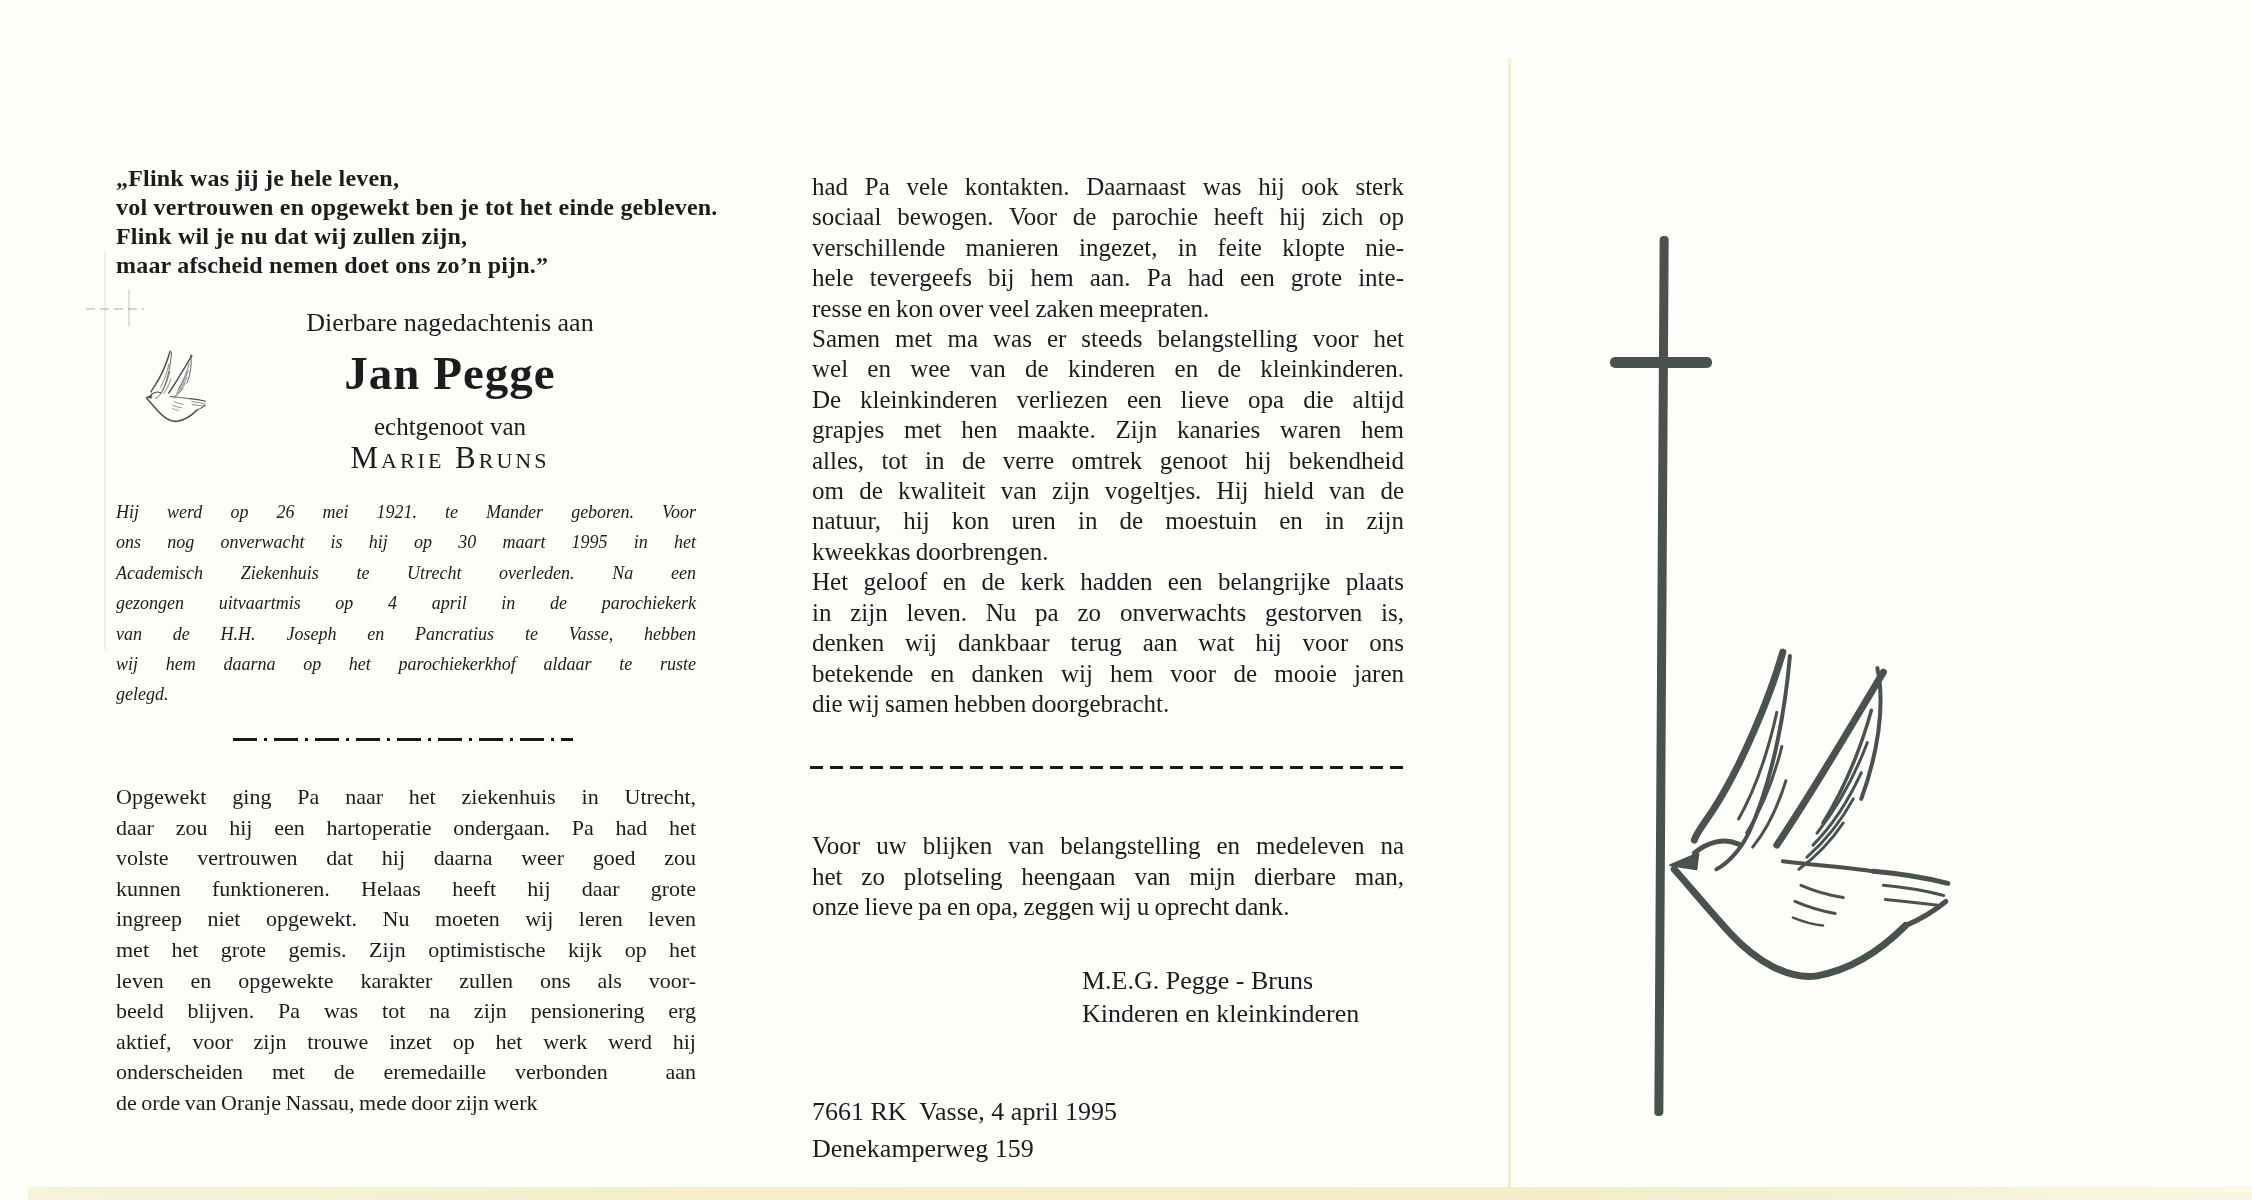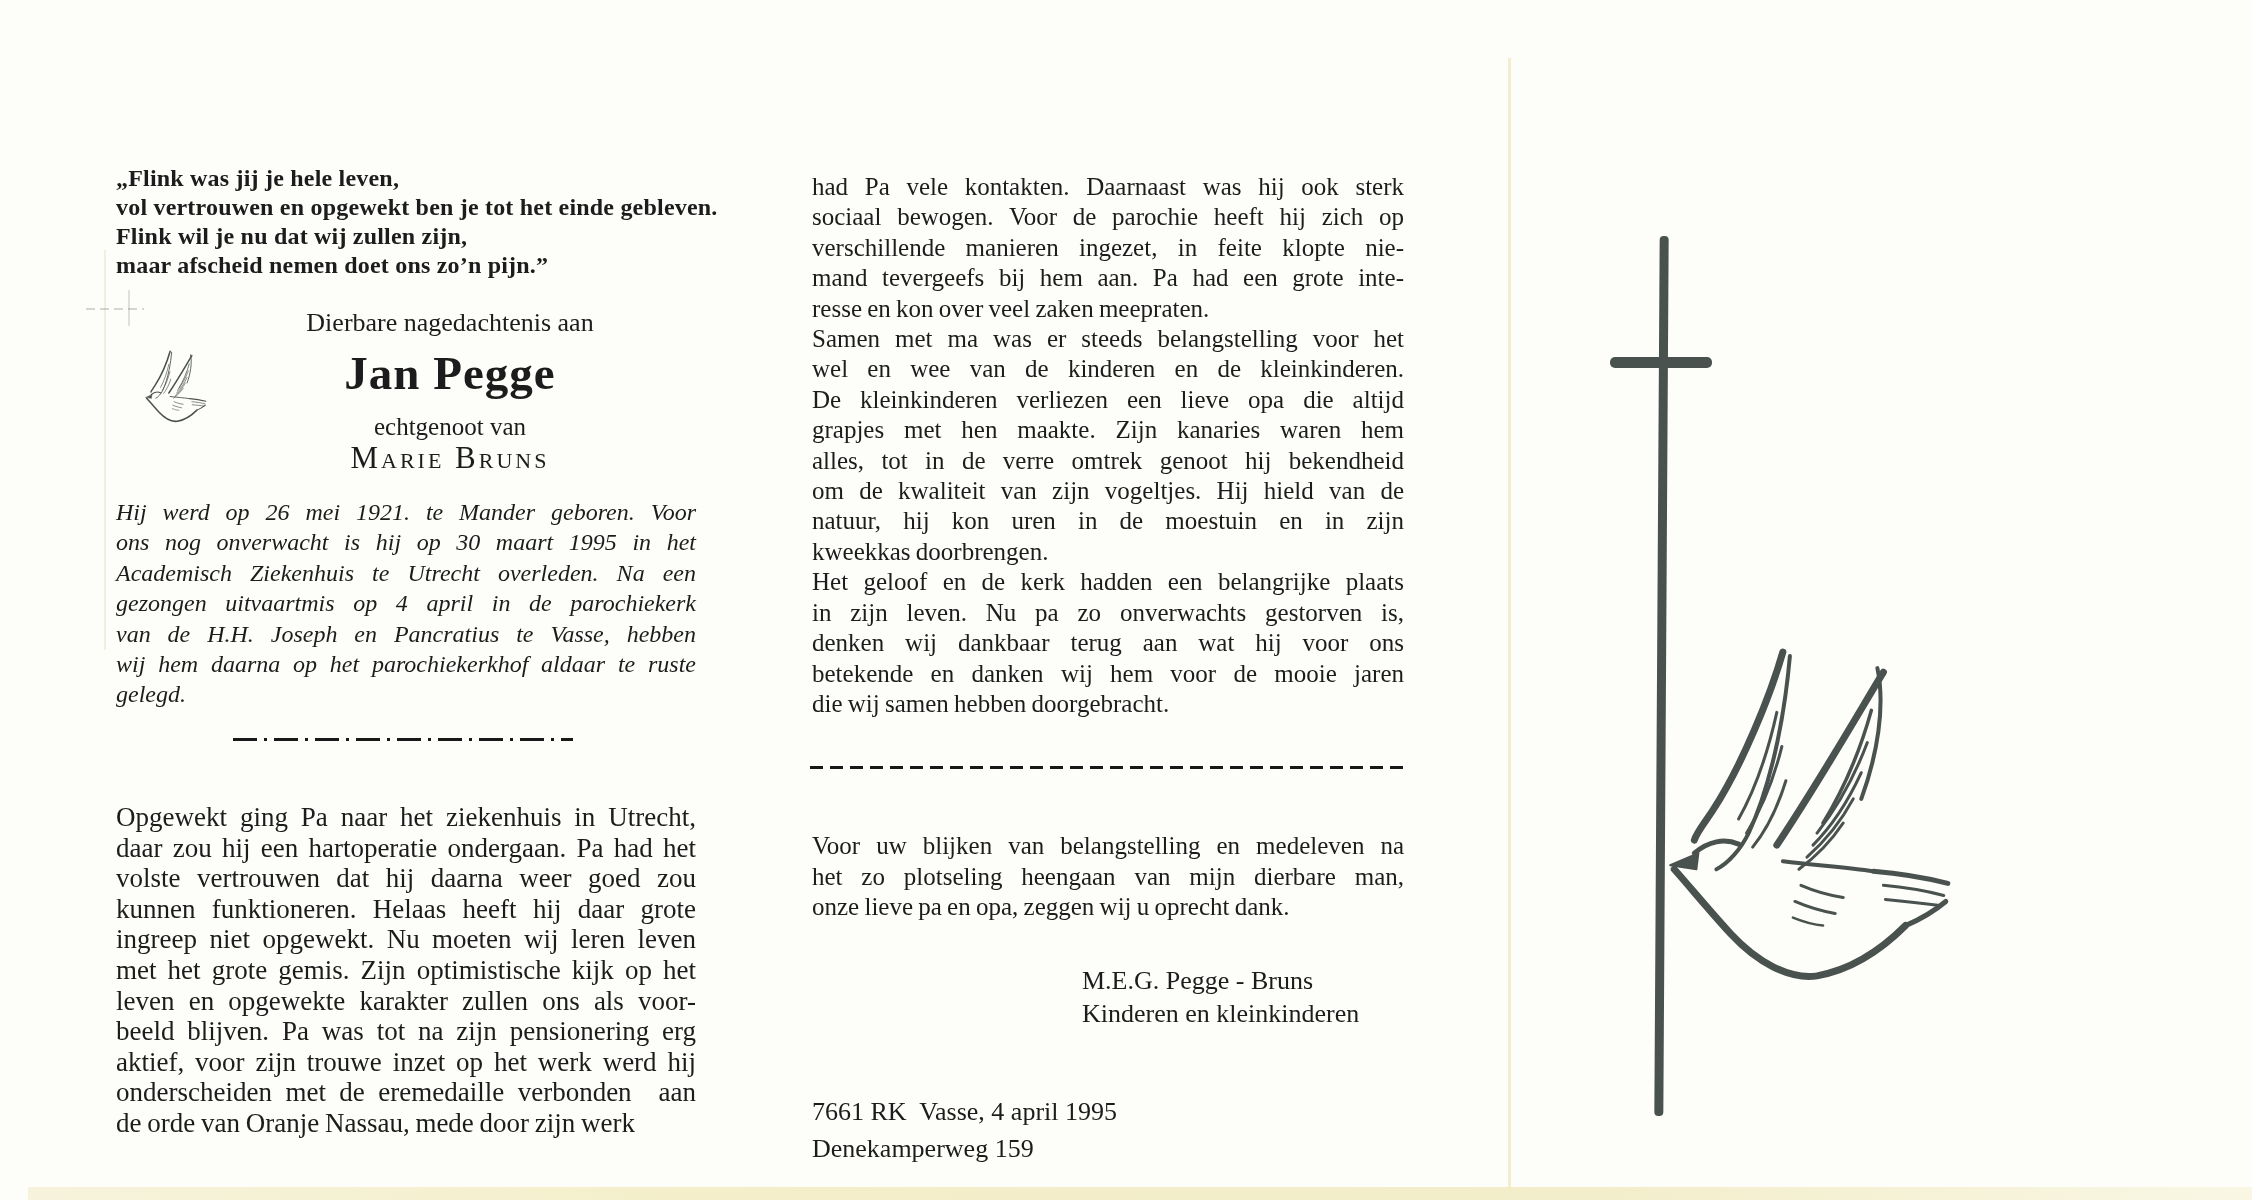--- a/index.html
+++ b/index.html
@@ -18,22 +18,22 @@
   .dedication { top:308px; font-size:26px; }
   .deceased-name { top:346px; font-size:47px; font-weight:600; letter-spacing:1px; }
   .relation { top:413px; font-size:25px; }
   .spouse { top:440px; font-size:31px; font-variant:small-caps; letter-spacing:3px; }
 
   .lines .line { white-space:pre-wrap; }
   .just .line { text-align:justify; text-align-last:justify; word-spacing:-1px; }
   .just .line:last-child { text-align-last:left; }
 
   .life { left:116px; top:497px; width:580px; font-style:italic;
-          font-size:24px; line-height:30.4px; }
-  .story { left:116px; top:782px; width:580px; font-size:27px; line-height:30.6px;margin-top:20px; }
+          font-size:18px; line-height:30.4px; }
+  .story { left:116px; top:782px; width:580px; font-size:22px; line-height:30.6px; }
 
   .mid-main { left:812px; top:172px; width:592px; font-size:25px; line-height:30.4px; }
   .thanks { left:812px; top:831px; width:592px; font-size:25px; line-height:30.6px; }
   .signature { left:1082px; top:964px; font-size:26px; line-height:33px; }
   .address { left:812px; top:1054px; font-size:26px; line-height:37px;margin-top:39px; }
 
   
   .divider1 { left:233px; top:738px; width:340px; height:3px;
     background:repeating-linear-gradient(90deg,#181818 0 24px,transparent 24px 31px,#181818 31px 34px,transparent 34px 41px); }
   .divider2 { left:810px; top:766px; width:598px; height:3px;
@@ -139,21 +139,21 @@
       <div class="line">aktief, voor zijn trouwe inzet op het werk werd hij</div>
       <div class="line">onderscheiden met de eremedaille verbonden  aan</div>
       <div class="line">de orde van Oranje Nassau, mede door zijn werk</div>
     </div>
 
   <div class="abs mid-main">
     <div class="lines just">
         <div class="line">had Pa vele kontakten. Daarnaast was hij ook sterk</div>
         <div class="line">sociaal bewogen. Voor de parochie heeft hij zich op</div>
         <div class="line">verschillende manieren ingezet, in feite klopte nie-</div>
-        <div class="line">mand tevergeefs bij hem aan. Pa had een grote inte-</div>
+        <div class="line">hele tevergeefs bij hem aan. Pa had een grote inte-</div>
         <div class="line">resse en kon over veel zaken meepraten.</div>
       </div>
     <div class="lines just">
         <div class="line">Samen met ma was er steeds belangstelling voor het</div>
         <div class="line">wel en wee van de kinderen en de kleinkinderen.</div>
         <div class="line">De kleinkinderen verliezen een lieve opa die altijd</div>
         <div class="line">grapjes met hen maakte. Zijn kanaries waren hem</div>
         <div class="line">alles, tot in de verre omtrek genoot hij bekendheid</div>
         <div class="line">om de kwaliteit van zijn vogeltjes. Hij hield van de</div>
         <div class="line">natuur, hij kon uren in de moestuin en in zijn</div>

